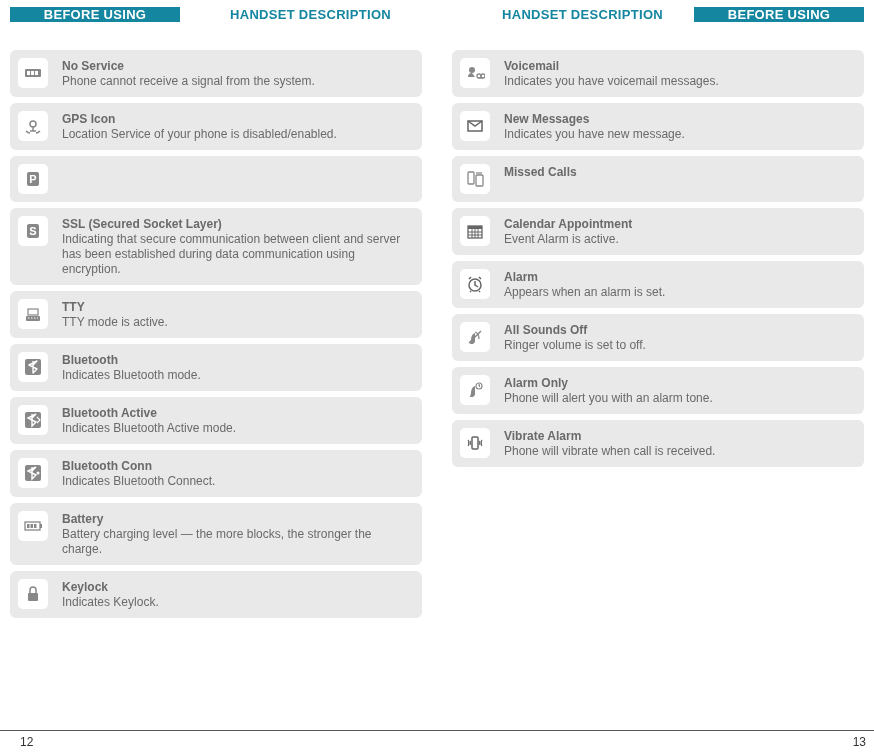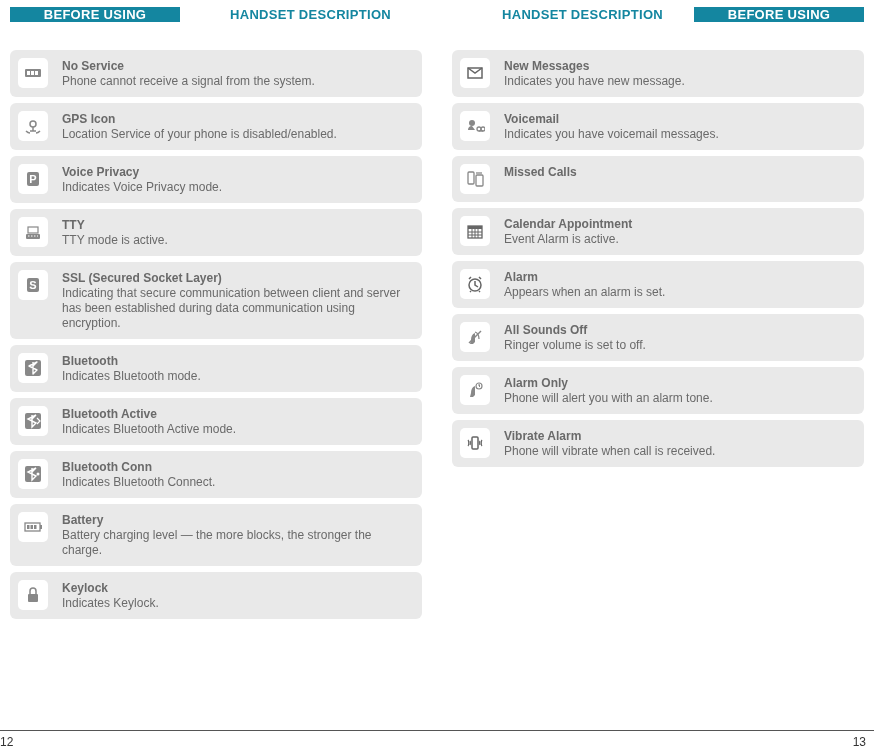--- a/index.html
+++ b/index.html
@@ -85,21 +85,21 @@
     padding-top: 1px;
     font-family: "Arial Narrow", Arial, sans-serif;
     font-stretch: condensed;
     color: #6a6a6a;
   }
   .item-title { font-weight: bold; }
   .footer {
     border-top: 1px solid #555;
     display: flex;
     justify-content: space-between;
-    padding: 4px 8px 6px 0;
+    padding: 4px 8px 6px 20px;
     font-size: 12px;
     color: #333;
   }
 </style>
 </head>
 <body>
 
 <div class="pages">
 
   <div class="page">
@@ -123,37 +123,36 @@
             </svg>
           </div>
           <div class="item-text"><span class="item-title">GPS Icon</span><br><span>Location Service of your phone is disabled/enabled.</span></div>
         </div>
         <div class="item">
           <div class="icon-box">
             <svg viewBox="0 0 20 20">
               <use href="#ic-voice-privacy-icon"></use>
             </svg>
           </div>
-          <div class="item-text"><span class="item-title">Voice Privacy</span><br><span>Indicates Voice Privacy mode.</span></div>
+        </div>
+        <div class="item">
+          <div class="icon-box">
+            <svg viewBox="0 0 20 20">
+              <use href="#ic-ssl-icon"></use>
+            </svg>
+          </div>
+          <div class="item-text"><span class="item-title">SSL (Secured Socket Layer)</span><br><span>Indicating that secure communication between client and server has been established during data communication using encryption.</span></div>
         </div>
         <div class="item">
           <div class="icon-box">
             <svg viewBox="0 0 20 20">
               <use href="#ic-tty-icon"></use>
             </svg>
           </div>
           <div class="item-text"><span class="item-title">TTY</span><br><span>TTY mode is active.</span></div>
-        </div>
-        <div class="item">
-          <div class="icon-box">
-            <svg viewBox="0 0 20 20">
-              <use href="#ic-ssl-icon"></use>
-            </svg>
-          </div>
-          <div class="item-text"><span class="item-title">SSL (Secured Socket Layer)</span><br><span>Indicating that secure communication between client and server has been established during data communication using encryption.</span></div>
         </div>
         <div class="item">
           <div class="icon-box">
             <svg viewBox="0 0 20 20">
               <use href="#ic-bluetooth-icon"></use>
             </svg>
           </div>
           <div class="item-text"><span class="item-title">Bluetooth</span><br><span>Indicates Bluetooth mode.</span></div>
         </div>
         <div class="item">
@@ -193,32 +192,32 @@
 
   <div class="page">
     <div class="page-header">
       <div class="tab tab-light">HANDSET DESCRIPTION</div>
       <div class="tab tab-dark">BEFORE USING</div>
     </div>
     <div class="items" id="right-items">
         <div class="item">
           <div class="icon-box">
             <svg viewBox="0 0 20 20">
+              <use href="#ic-voicemail-icon"></use>
+            </svg>
+          </div>
+          <div class="item-text"><span class="item-title">Voicemail</span><br><span>Indicates you have voicemail messages.</span></div>
+        </div>
+        <div class="item">
+          <div class="icon-box">
+            <svg viewBox="0 0 20 20">
               <use href="#ic-new-messages-icon"></use>
             </svg>
           </div>
           <div class="item-text"><span class="item-title">New Messages</span><br><span>Indicates you have new message.</span></div>
-        </div>
-        <div class="item">
-          <div class="icon-box">
-            <svg viewBox="0 0 20 20">
-              <use href="#ic-voicemail-icon"></use>
-            </svg>
-          </div>
-          <div class="item-text"><span class="item-title">Voicemail</span><br><span>Indicates you have voicemail messages.</span></div>
         </div>
         <div class="item">
           <div class="icon-box">
             <svg viewBox="0 0 20 20">
               <use href="#ic-missed-calls-icon"></use>
             </svg>
           </div>
           <div class="item-text"><span class="item-title">Missed Calls</span></div>
         </div>
         <div class="item">

